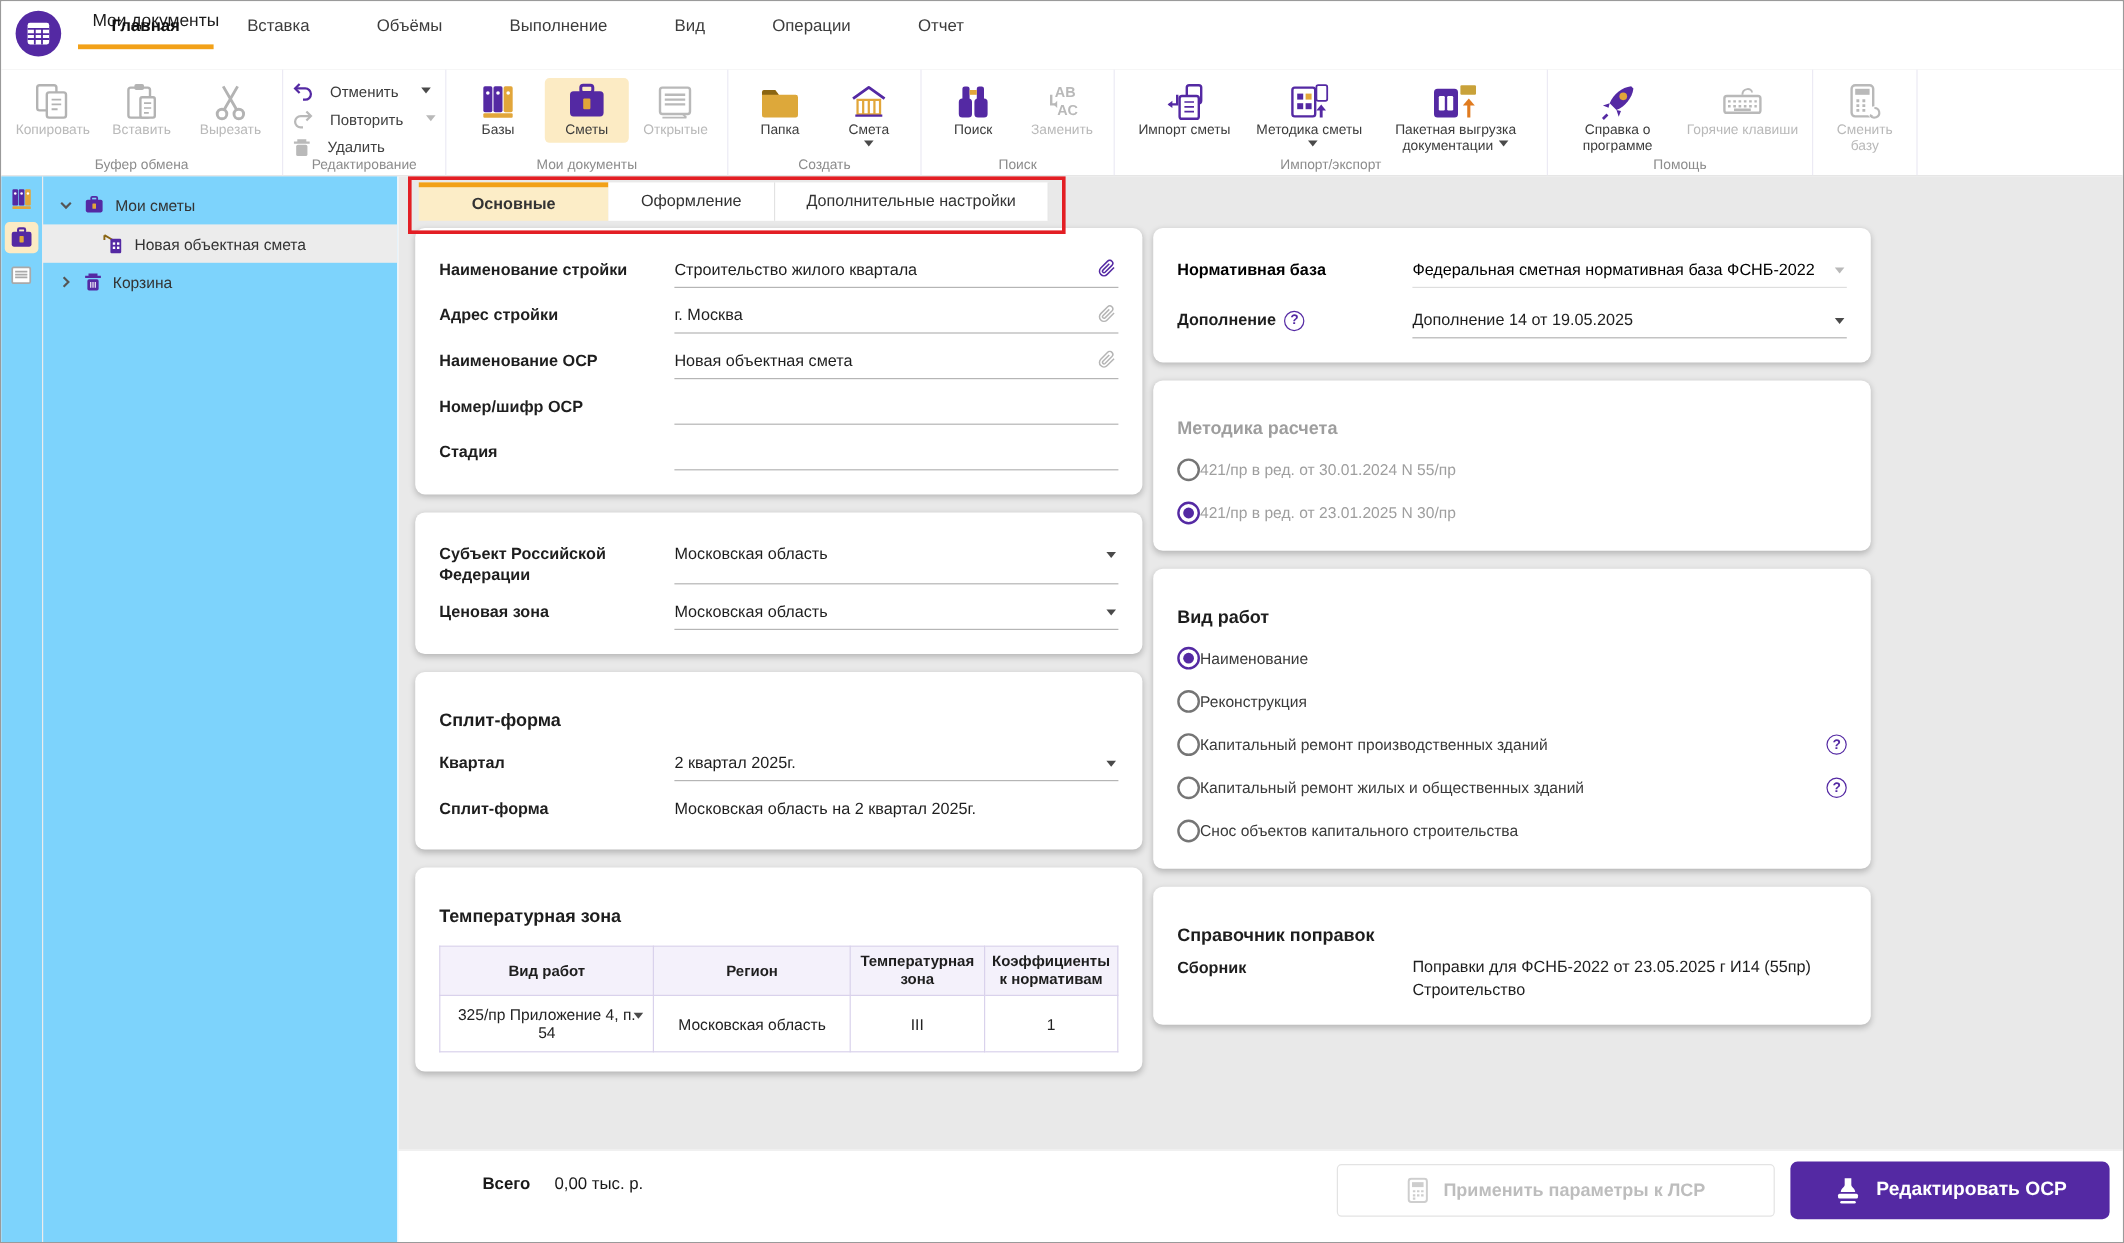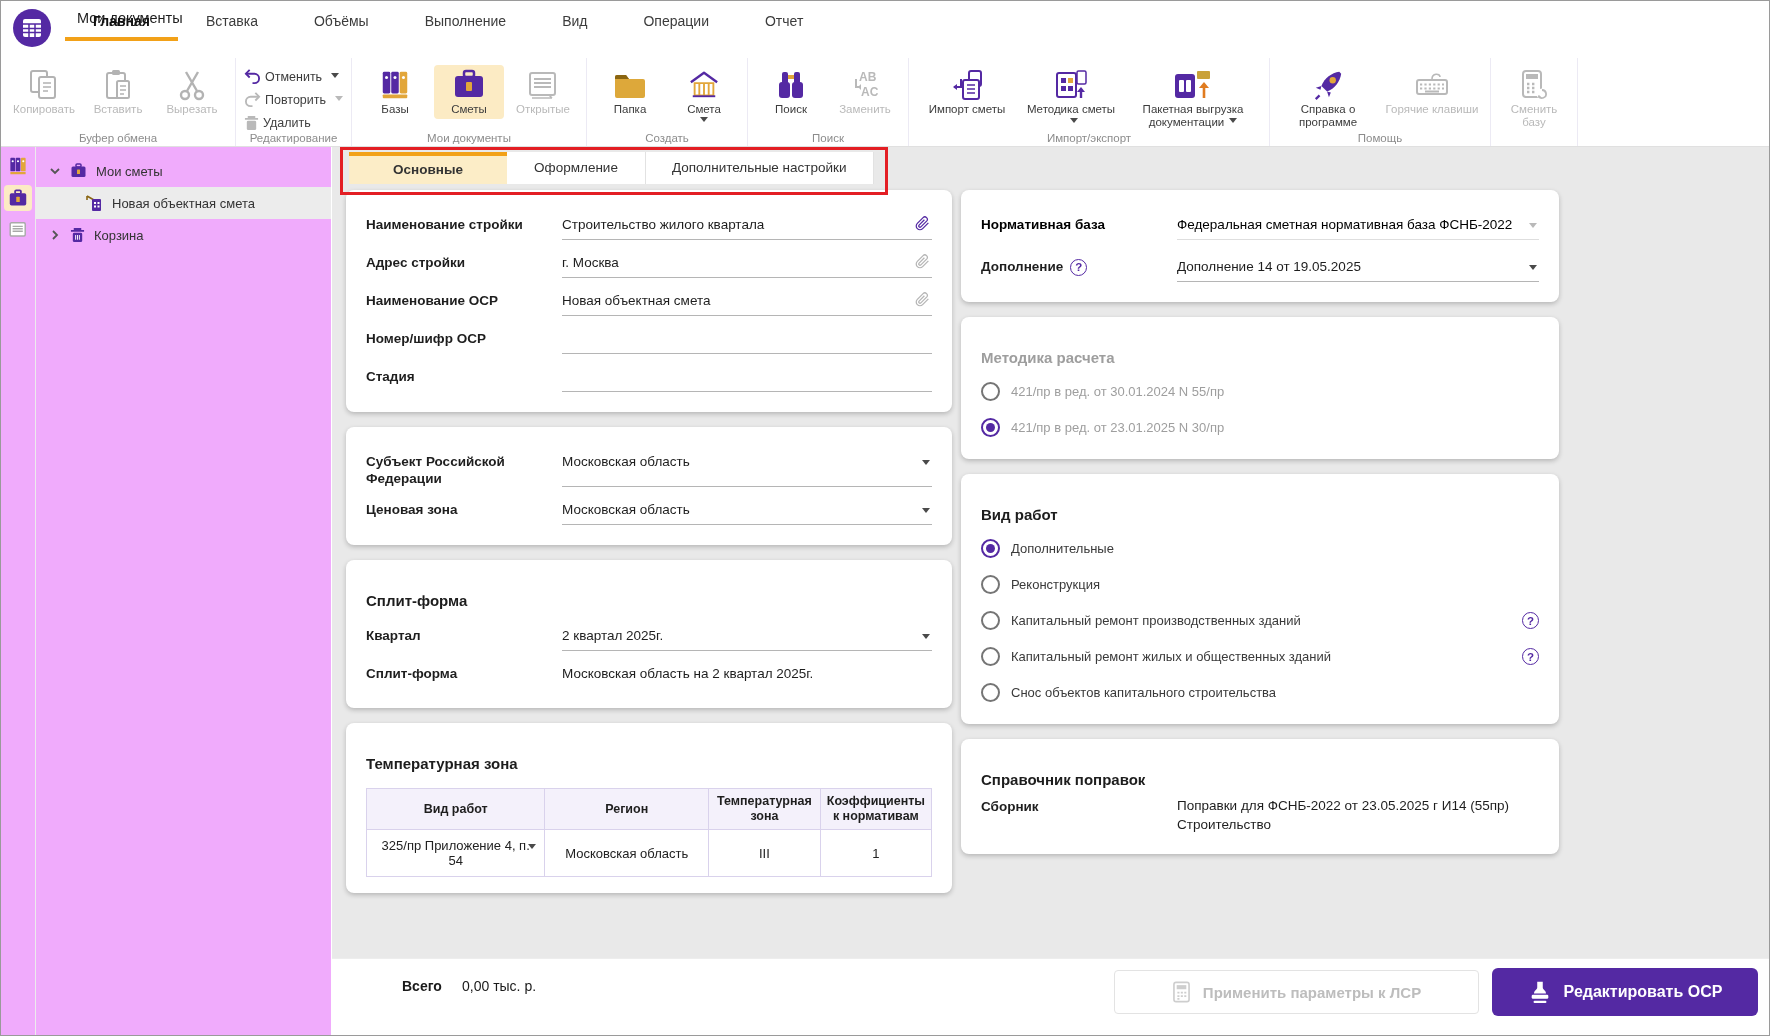--- a/index.html
+++ b/index.html
@@ -20,29 +20,29 @@
   .rbg-label{position:absolute;left:0;right:0;bottom:2px;text-align:center;font-size:11.5px;color:#8c8c8c;white-space:nowrap;}
   .rbg-items{display:flex;gap:4px;}
   .rbi{width:66px;text-align:center;border-radius:4px;padding:2px 2px 3px;}
   .rbi .ico{height:36px;display:flex;align-items:center;justify-content:center;}
   .rbi .lbl{font-size:11.5px;line-height:13px;color:#3c3c3c;display:block;}
   .rbi.wide{width:96px;}
   .rbi.xwide{width:132px;}
   .rbi.dis .lbl{color:#b9b9b9;}
   .rbi.sel{background:#fcebc4;}
   .rbg-col{display:flex;flex-direction:column;gap:3px;padding-top:2px;}
-  .rbrow{display:flex;align-items:center;gap:4px;height:20px;font-size:12.5px;color:#3a3a3a;white-space:nowrap;}
+  .rbrow{display:flex;align-items:center;gap:14px;height:20px;font-size:12.5px;color:#3a3a3a;white-space:nowrap;}
   .rbrow.dis{color:#404040;}
   .car{display:inline-block;width:0;height:0;border:4px solid transparent;border-top:5px solid #4a4a4a;margin-left:5px;vertical-align:middle;}
   .car.gray{border-top-color:#b9b9b9;}
   .car.below{display:block;margin:1px auto 0;}
   .car.abs{position:absolute;right:2px;top:9px;margin:0;}
 
   
-  .sidebar{position:absolute;top:146px;left:0;width:330px;bottom:0;background:#f0abfc;}
+  .sidebar{position:absolute;top:146px;left:0;width:330px;bottom:0;background:#7dd3fc;}
   .rail{position:absolute;left:0;top:0;width:34px;bottom:0;border-right:1px solid #ececec;display:flex;flex-direction:column;align-items:center;padding-top:6px;gap:6px;}
   .rail-btn{width:28px;height:26px;display:flex;align-items:center;justify-content:center;border-radius:4px;}
   .rail-btn.sel{background:#fcebc4;}
   .tree{position:absolute;left:34px;top:8px;right:0;}
   .trow{display:flex;align-items:center;height:32px;font-size:13px;color:#333;gap:9px;padding-left:14px;}
   .trow .chev{width:12px;display:flex;justify-content:center;}
   .trow.child{padding-left:50px;}
   .trow.sel{background:#ececec;}
 
   
@@ -61,21 +61,21 @@
   .fldrow{display:flex;margin-bottom:12px;}
   .fldlbl{width:196px;flex:none;font-weight:bold;font-size:13.5px;line-height:17px;color:#1e1e1e;padding-top:2px;}
   .fldval{flex:1;border-bottom:1px solid #b5b5b5;font-size:13.5px;color:#1e1e1e;min-height:19px;padding:2px 26px 4px 0;position:relative;line-height:17px;}
   .fldval.nounder{border-bottom:none;}
   .clip{position:absolute;right:2px;top:2px;}
   .help{display:inline-flex;width:17px;height:17px;border:1.5px solid #5429a3;border-radius:50%;color:#5429a3;font-size:11.5px;align-items:center;justify-content:center;vertical-align:middle;margin-left:7px;box-sizing:border-box;font-weight:bold;}
   .help::after{content:"?";}
   .grayrow .fldlbl,.grayrow .fldval{color:#000000;}
   .grayrow .fldval{border-color:#dedede;}
 
-  .radio-row{display:flex;align-items:center;gap:11px;margin-bottom:17px;font-size:13px;color:#3a3a3a;}
+  .radio-row{display:flex;align-items:center;margin-bottom:17px;font-size:13px;color:#3a3a3a;}
   .radio-row.gray{color:#9e9e9e;}
   .radio{width:15px;height:15px;border:2px solid #757575;border-radius:50%;flex:none;position:relative;box-sizing:content-box;}
   .radio.sel{border-color:#5429a3;}
   .radio.sel::after{content:"";position:absolute;left:3px;top:3px;width:9px;height:9px;border-radius:50%;background:#5429a3;}
 
   .tz-table{border-collapse:collapse;margin-top:2px;}
   .tz-table th{background:#f4f1fb;border:1px solid #d9d2ec;font-size:12.5px;color:#1e1e1e;padding:5px 6px;line-height:15px;}
   .tz-table td{border:1px solid #d9d2ec;font-size:13px;color:#222;text-align:center;padding:8px 6px;position:relative;}
 
   .corr-val{font-size:13.5px;color:#1e1e1e;line-height:19px;max-width:392px;}
@@ -576,21 +576,21 @@
         <div class="radio-row gray" style="margin-bottom:6px">
           <span class="radio sel"></span>
           <span>421/пр в ред. от 23.01.2025 N 30/пр</span>
         </div>
       </div>
 
       <div class="card">
         <div class="card-title">Вид работ</div>
         <div class="radio-row">
           <span class="radio sel"></span>
-          <span>Дополнительные</span>
+          <span>Наименование</span>
         </div>
         <div class="radio-row">
           <span class="radio"></span>
           <span>Реконструкция</span>
         </div>
         <div class="radio-row">
           <span class="radio"></span>
           <span>Капитальный ремонт производственных зданий</span>
           <span class="help" style="margin-left:auto"></span>
         </div>

